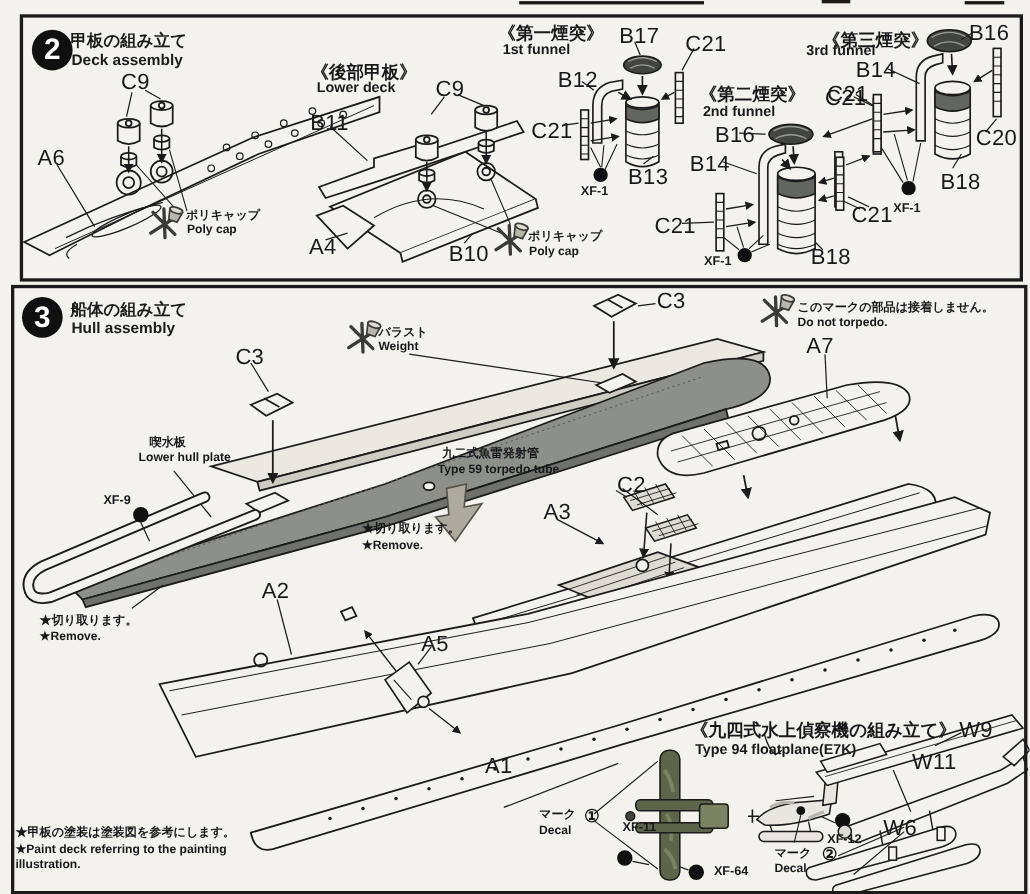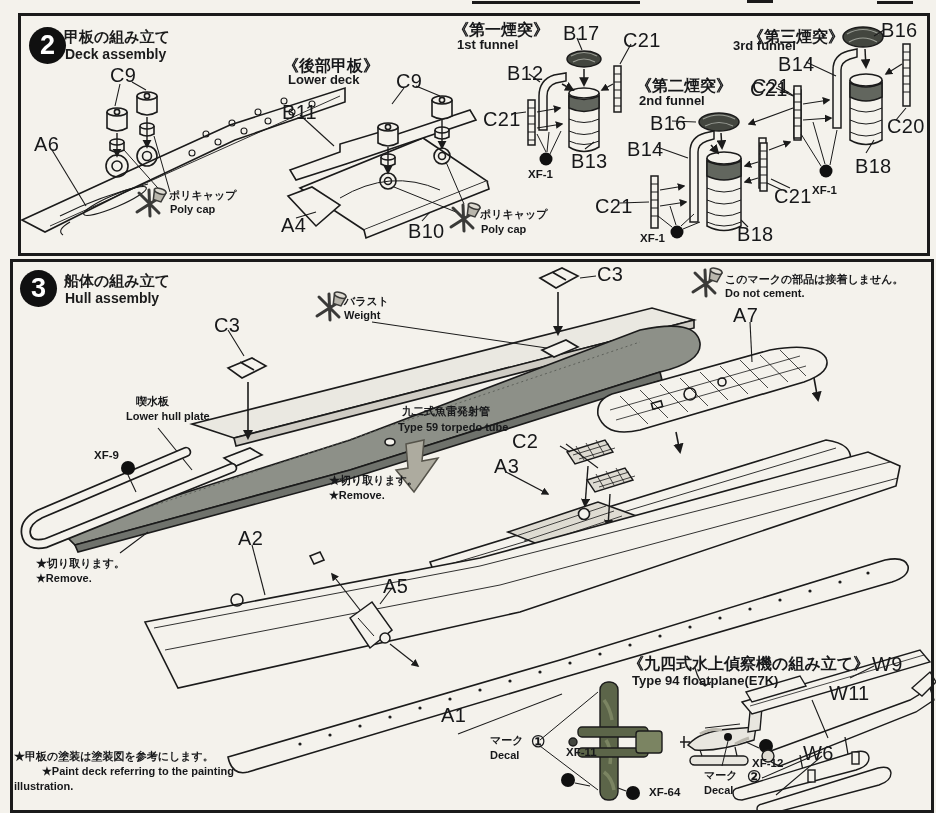--- a/index.html
+++ b/index.html
@@ -404,42 +404,42 @@
     <div class="lb part" style="left: 774px; top: 185px;">C21</div>
     <div class="lb xf" style="left: 812px; top: 184px;">XF-1</div>
     <div class="lb sec" style="left: 748px; top: 27px;">《第三煙突》</div>
     <div class="lb sec-en" style="left: 712px; top: 38px; margin-left: 21px;">3rd funnel</div>
     <div class="lb part" style="left: 881px; top: 19px;">B16</div>
     <div class="lb part" style="left: 778px; top: 53px;">B14</div>
     <div class="lb part" style="left: 750px; top: 78px;">C21</div>
     <div class="lb part" style="left: 887px; top: 115px;">C20</div>
     <div class="lb part" style="left: 855px; top: 155px;">B18</div>
     <div class="lb note" style="left: 725px; top: 272px;">このマークの部品は接着しません。</div>
-    <div class="lb note" style="left: 725px; top: 287px;">Do not cement.</div>
+    <div class="lb note" style="left: 725px; top: 287px;">Do not torpedo.</div>
     <div class="lb part" style="left: 597px; top: 263px;">C3</div>
     <div class="lb part" style="left: 214px; top: 314px;">C3</div>
     <div class="lb note" style="left: 344px; top: 294px;">バラスト</div>
     <div class="lb note" style="left: 344px; top: 309px;">Weight</div>
     <div class="lb part" style="left: 733px; top: 304px;">A7</div>
     <div class="lb note" style="left: 136px; top: 394px;">喫水板</div>
     <div class="lb note" style="left: 126px; top: 410px;">Lower hull plate</div>
     <div class="lb xf" style="left: 94px; top: 449px;">XF-9</div>
     <div class="lb note" style="left: 36px; top: 556px;">★切り取ります。</div>
     <div class="lb note" style="left: 36px; top: 572px;">★Remove.</div>
     <div class="lb note" style="left: 402px; top: 404px;">九二式魚雷発射管</div>
     <div class="lb note" style="left: 398px; top: 421px;">Type 59 torpedo tube</div>
-    <div class="lb part" style="left: 512px; top: 430px;">C2</div>
+    <div class="lb part" style="left: 561px; top: 430px;">C2</div>
     <div class="lb note" style="left: 329px; top: 473px;">★切り取ります。</div>
     <div class="lb note" style="left: 329px; top: 489px;">★Remove.</div>
     <div class="lb part" style="left: 494px; top: 455px;">A3</div>
     <div class="lb part" style="left: 238px; top: 527px;">A2</div>
     <div class="lb part" style="left: 383px; top: 575px;">A5</div>
-    <div class="lb part" style="left: 441px; top: 704px;">A1</div>
+    <div class="lb part" style="left: 441px; top: 686px;">A1</div>
     <div class="lb note" style="left: 14px; top: 749px;">★甲板の塗装は塗装図を参考にします。</div>
-    <div class="lb note" style="left: 14px; top: 765px; margin-left: 28px;">★Paint deck referring to the painting</div>
+    <div class="lb note" style="left: 14px; top: 765px;">★Paint deck referring to the painting</div>
     <div class="lb note" style="left: 14px; top: 780px;">illustration.</div>
     <div class="lb sec" style="left: 628px; top: 654px;">《九四式水上偵察機の組み立て》</div>
     <div class="lb sec-en" style="left: 632px; top: 673px;">Type 94 floatplane(E7K)</div>
     <div class="lb note" style="left: 490px; top: 733px;">マーク</div>
     <div class="lb circ" style="left: 531px; top: 732px;">①</div>
     <div class="lb note" style="left: 490px; top: 749px;">Decal</div>
     <div class="lb xf" style="left: 527px; top: 746px; margin-left: 39px;">XF-11</div>
     <div class="lb xf" style="left: 649px; top: 786px;">XF-64</div>
     <div class="lb note" style="left: 704px; top: 768px;">マーク</div>
     <div class="lb circ" style="left: 747px; top: 767px;">②</div>

